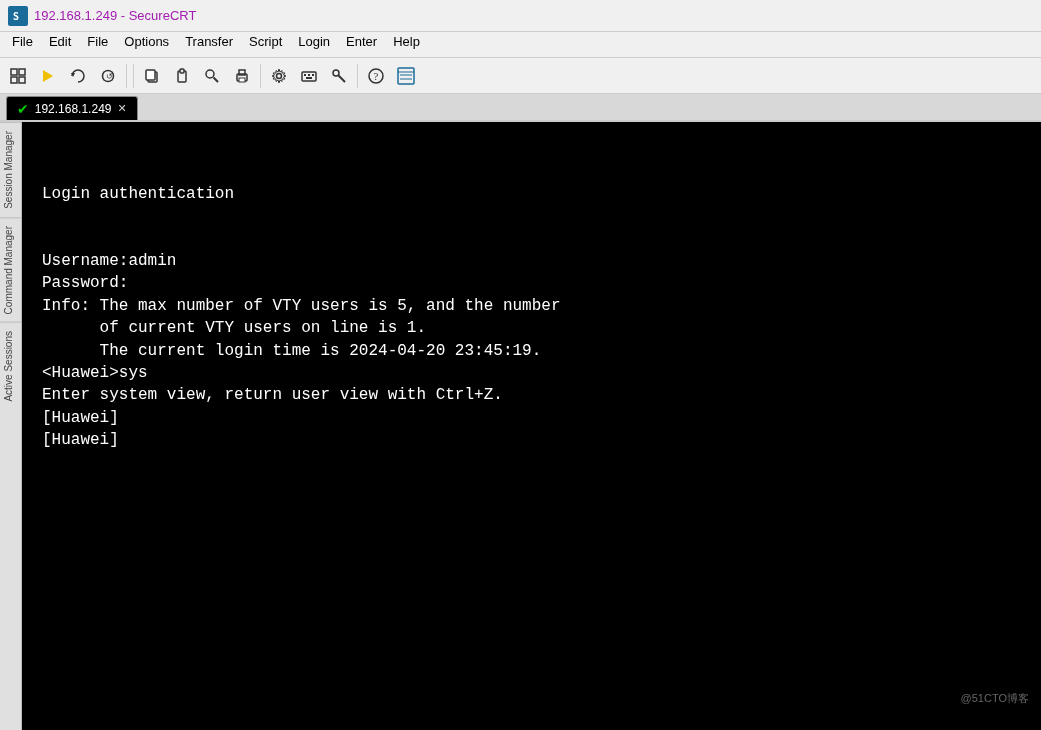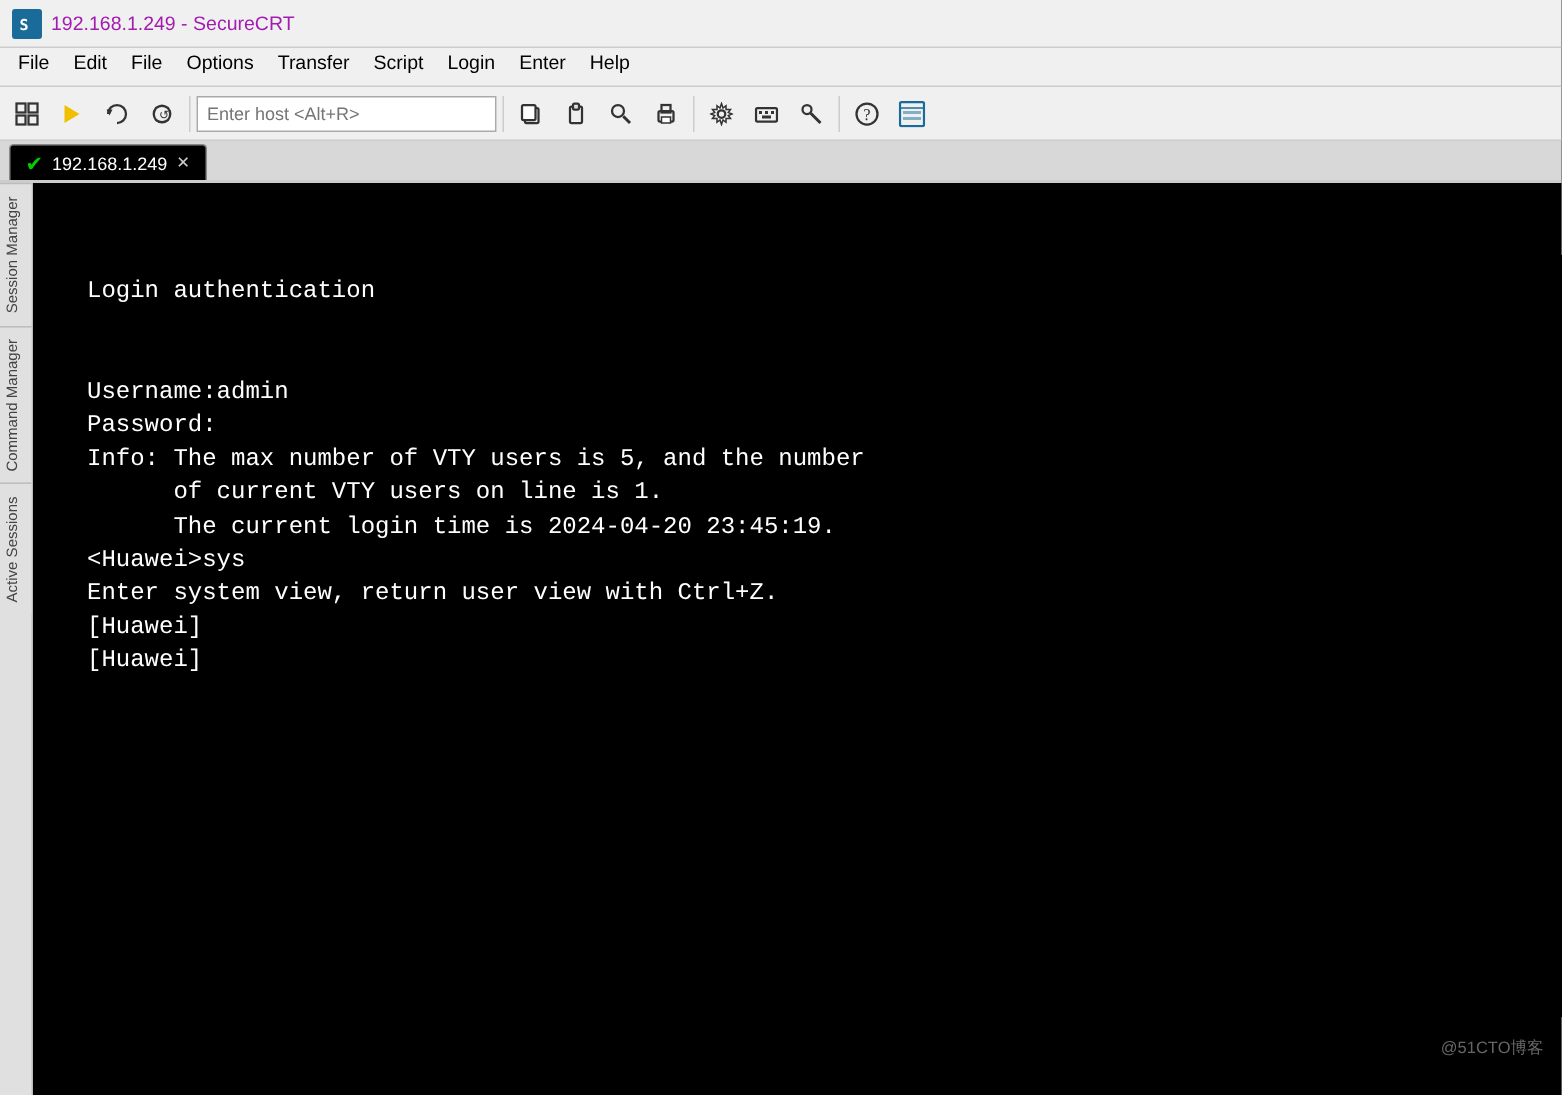--- a/index.html
+++ b/index.html
@@ -154,21 +154,21 @@
       background: #e0e0e0;
     }
 
     
     #terminal {
       flex: 1;
       background: #000000;
       color: #ffffff;
       font-family: 'Courier New', Courier, monospace;
       font-size: 16px;
-      padding: 16px 36px;
+      padding: 16px 20px;
       overflow-y: auto;
       white-space: pre;
       line-height: 1.4;
     }
 
     
     #watermark {
       position: absolute;
       bottom: 24px;
       right: 12px;
@@ -222,21 +222,20 @@
         <polygon points="1,5 5,5 3,9" fill="#333"></polygon>
       </svg>
   </button>
   <button class="toolbar-btn" title="Clone Session">
     <svg width="16" height="16" viewBox="0 0 16 16">
         <path d="M4 4 Q8 1 12 4 Q15 8 12 12 Q8 15 4 12 Q1 8 4 4Z" fill="none" stroke="#333" stroke-width="1.5"></path>
         <text x="6" y="11" font-size="8" fill="#333">↺</text>
       </svg>
   </button>
   <div class="toolbar-separator"></div>
-  <input type="text" id="host-input" placeholder="Enter host &lt;Alt+R&gt;" style="">
   <div class="toolbar-separator"></div>
   <button class="toolbar-btn" title="Copy">
     <svg width="16" height="16" viewBox="0 0 16 16">
         <rect x="4" y="4" width="9" height="10" fill="none" stroke="#333" stroke-width="1.5" rx="1"></rect>
         <rect x="2" y="2" width="9" height="10" fill="white" stroke="#333" stroke-width="1.5" rx="1"></rect>
       </svg>
   </button>
   <button class="toolbar-btn" title="Paste">
     <svg width="16" height="16" viewBox="0 0 16 16">
         <rect x="4" y="3" width="8" height="11" fill="none" stroke="#333" stroke-width="1.5" rx="1"></rect>

